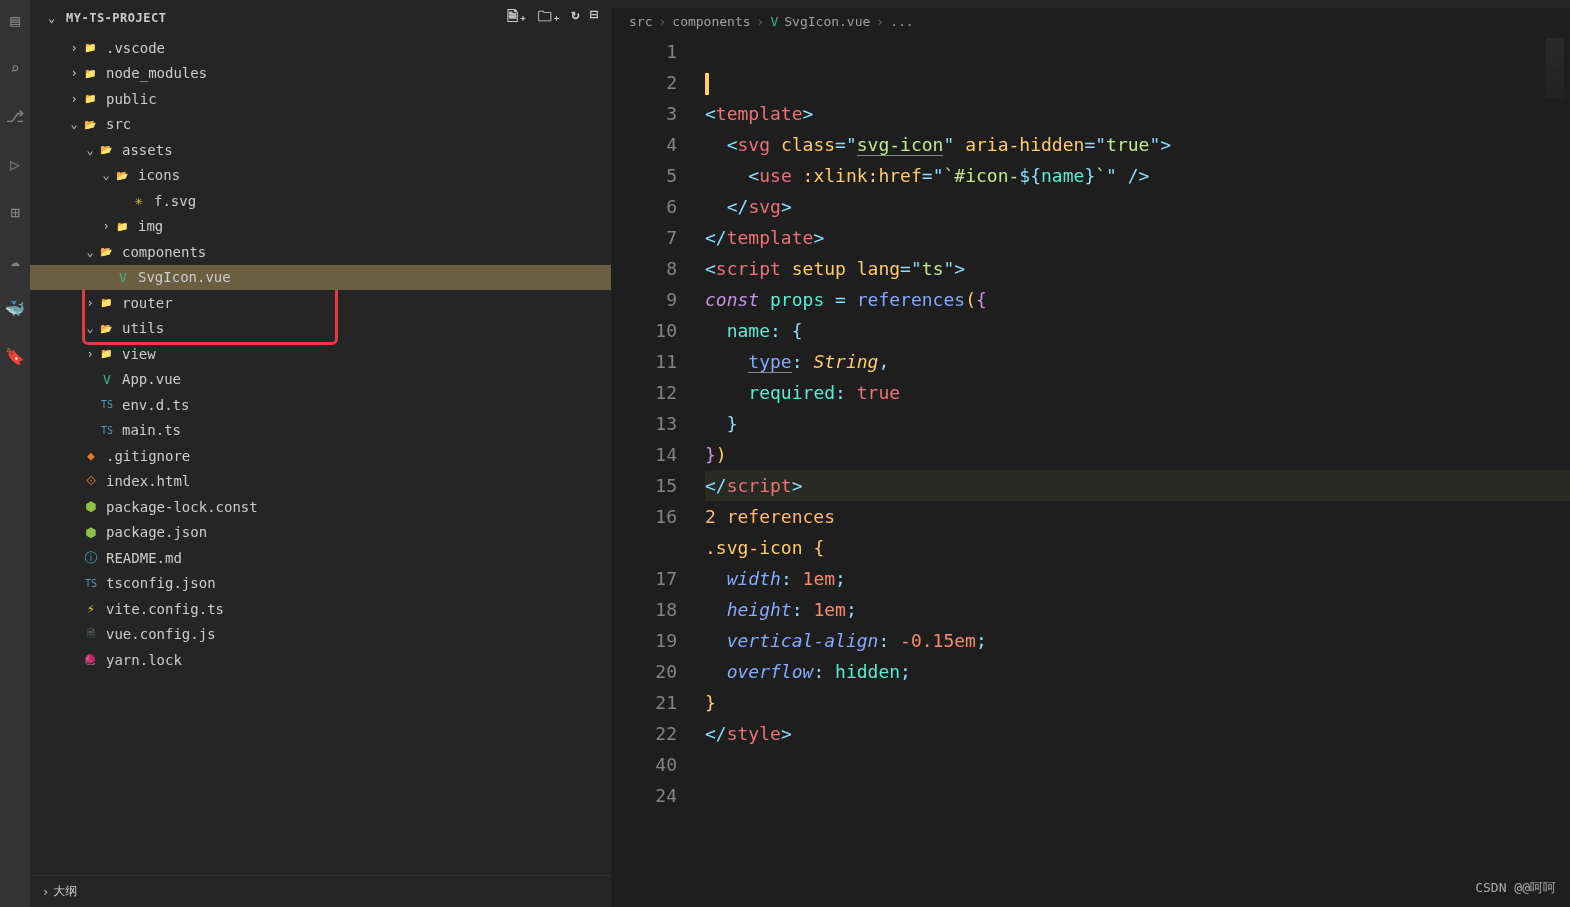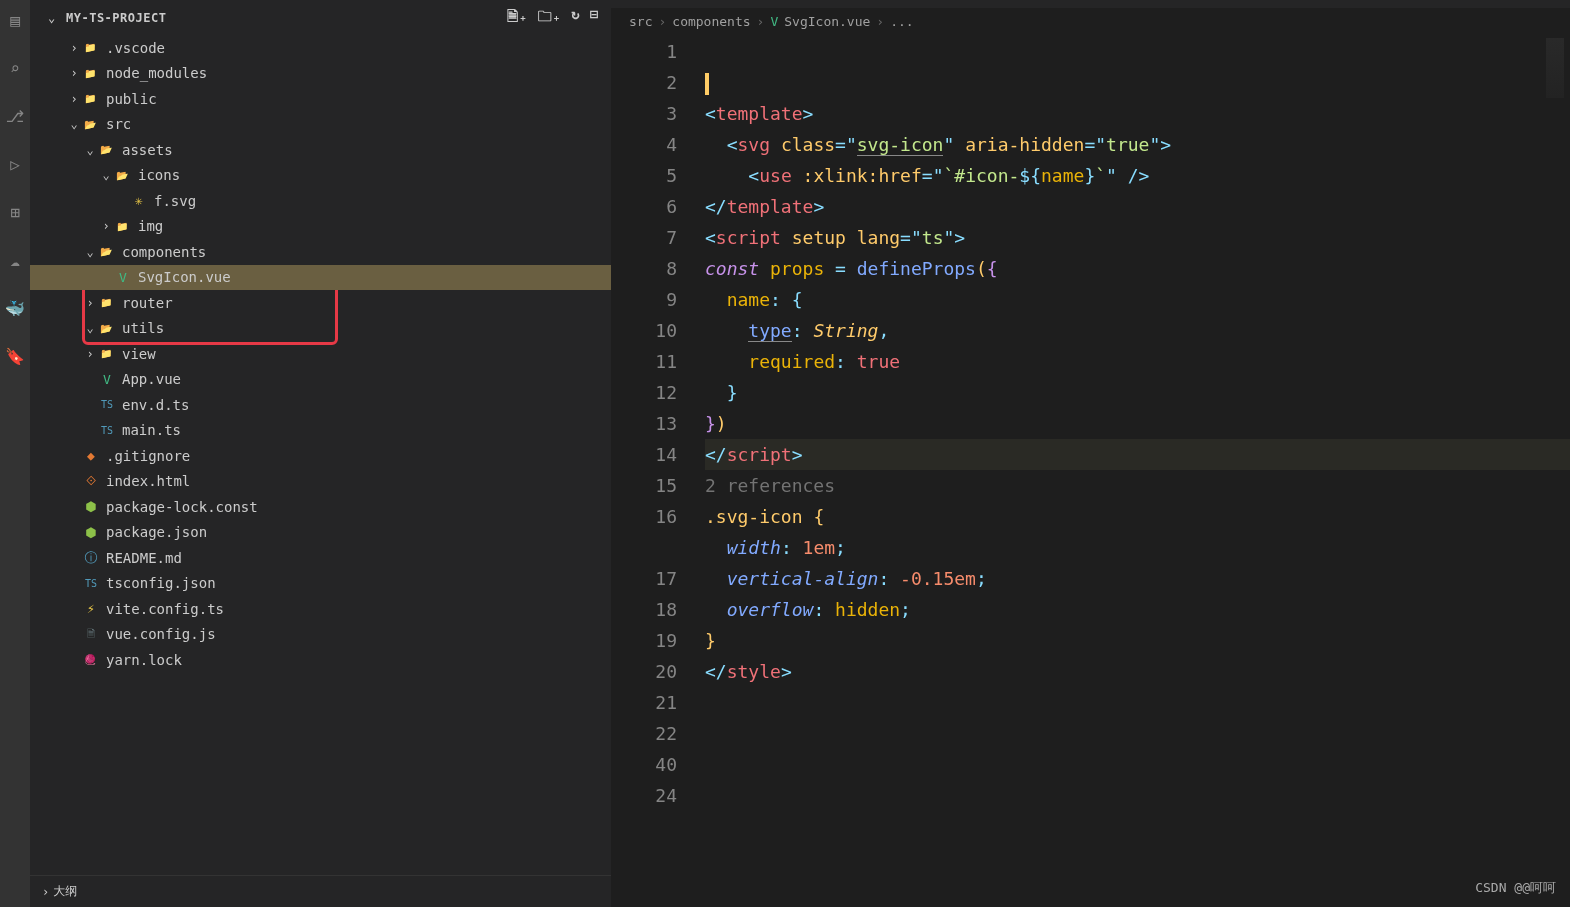--- a/index.html
+++ b/index.html
@@ -35,23 +35,23 @@
 .tok-tag { color:#f07178; }
 .tok-pun { color:#89ddff; }
 .tok-attrname { color:#ffcb6b; }
 .tok-blue { color:#82aaff; font-style:italic;}
 .tok-bluen { color:#82aaff;}
 .tok-str { color:#c3e88d; }
 .tok-type { color:#ffcb6b; font-style:italic;}
 .tok-kw { color:#c792ea; font-style:italic;}
 .tok-id { color:#ffcb6b;}
 .tok-op { color:#89ddff;}
-.tok-var { color:#eab308;margin-top:45px;}
+.tok-var { color:#5eead4;margin-top:45px;}
 .tok-num { color:#f78c6c;}
-.tok-hint { color:#737373; font-style:normal;}
+.tok-hint { color:#fdba74; font-style:normal;}
 .tok-und { border-bottom:1px solid #888;}
 .tok-yel { color:#ffcb6b;}
 .tok-br2 { color:#c792ea;}
 .minimap { position:absolute; right:6px; top:38px; width:18px; height:60px; background:linear-gradient(#3a3a3a,#2a2a2a); opacity:0.4;}
 .watermark { position:absolute; right:14px; bottom:10px; color:#aaa; font-size:13px;}
 .fc { color:#dcb67a;}
 .fc-g { color:#8dc149;}
 .fc-b { color:#519aba;}
 .fc-y { color:#e7c547;}
 .fc-o { color:#e37933;}
@@ -258,32 +258,34 @@
         <div class="ln">22</div>
         <div class="ln">40</div>
         <div class="ln">24</div>
       </div>
     <div class="code" id="code">
         <div class="line"></div>
         <div class="line"><span class="cursor"></span></div>
         <div class="line"><span class="tok-pun">&lt;</span><span class="tok-tag">template</span><span class="tok-pun">&gt;</span></div>
         <div class="line">  <span class="tok-pun">&lt;</span><span class="tok-tag">svg</span> <span class="tok-attrname">class</span><span class="tok-op">=</span><span class="tok-op">"</span><span class="tok-str tok-und">svg-icon</span><span class="tok-op">"</span> <span class="tok-attrname">aria-hidden</span><span class="tok-op">=</span><span class="tok-op">"</span><span class="tok-str">true</span><span class="tok-op">"</span><span class="tok-pun">&gt;</span></div>
         <div class="line">    <span class="tok-pun">&lt;</span><span class="tok-tag">use</span> <span class="tok-attrname">:xlink:href</span><span class="tok-op">=</span><span class="tok-op">"</span><span class="tok-str">`#icon-</span><span class="tok-op">${</span><span class="tok-var">name</span><span class="tok-op">}</span><span class="tok-str">`</span><span class="tok-op">"</span> <span class="tok-pun">/&gt;</span></div>
+        <div class="line">  <span class="tok-pun">&lt;/</span><span class="tok-tag">svg</span><span class="tok-pun">&gt;</span></div>
         <div class="line"><span class="tok-pun">&lt;/</span><span class="tok-tag">template</span><span class="tok-pun">&gt;</span></div>
         <div class="line"><span class="tok-pun">&lt;</span><span class="tok-tag">script</span> <span class="tok-attrname">setup</span> <span class="tok-attrname">lang</span><span class="tok-op">=</span><span class="tok-op">"</span><span class="tok-str">ts</span><span class="tok-op">"</span><span class="tok-pun">&gt;</span></div>
-        <div class="line"><span class="tok-kw">const</span> <span class="tok-var">props</span> <span class="tok-op">=</span> <span class="tok-bluen">defineProps</span><span class="tok-yel">(</span><span class="tok-br2">{</span></div>
+        <div class="line"><span class="tok-kw">const</span> <span class="tok-var">props</span> <span class="tok-op">=</span> <span class="tok-bluen">references</span><span class="tok-yel">(</span><span class="tok-br2">{</span></div>
         <div class="line">  <span class="tok-var">name</span><span class="tok-op">:</span> <span class="tok-pun">{</span></div>
         <div class="line">    <span class="tok-bluen tok-und">type</span><span class="tok-op">:</span> <span class="tok-type">String</span><span class="tok-op">,</span></div>
         <div class="line">    <span class="tok-var">required</span><span class="tok-op">:</span> <span class="tok-tag">true</span></div>
         <div class="line">  <span class="tok-pun">}</span></div>
         <div class="line"><span class="tok-br2">}</span><span class="tok-yel">)</span></div>
         <div class="line hl"><span class="tok-pun">&lt;/</span><span class="tok-tag">script</span><span class="tok-pun">&gt;</span></div>
         <div class="line"><span class="tok-hint">2 references</span></div>
         <div class="line"><span class="tok-id">.svg-icon</span> <span class="tok-yel">{</span></div>
         <div class="line">  <span class="tok-blue">width</span><span class="tok-op">:</span> <span class="tok-num">1em</span><span class="tok-op">;</span></div>
+        <div class="line">  <span class="tok-blue">height</span><span class="tok-op">:</span> <span class="tok-num">1em</span><span class="tok-op">;</span></div>
         <div class="line">  <span class="tok-blue">vertical-align</span><span class="tok-op">:</span> <span class="tok-num">-0.15em</span><span class="tok-op">;</span></div>
         <div class="line">  <span class="tok-blue">overflow</span><span class="tok-op">:</span> <span class="tok-var">hidden</span><span class="tok-op">;</span></div>
         <div class="line"><span class="tok-yel">}</span></div>
         <div class="line"><span class="tok-pun">&lt;/</span><span class="tok-tag">style</span><span class="tok-pun">&gt;</span></div>
       </div>
   </div>
   <div class="minimap"></div>
   <div class="watermark">CSDN @@呵呵</div>
 </div>
 

